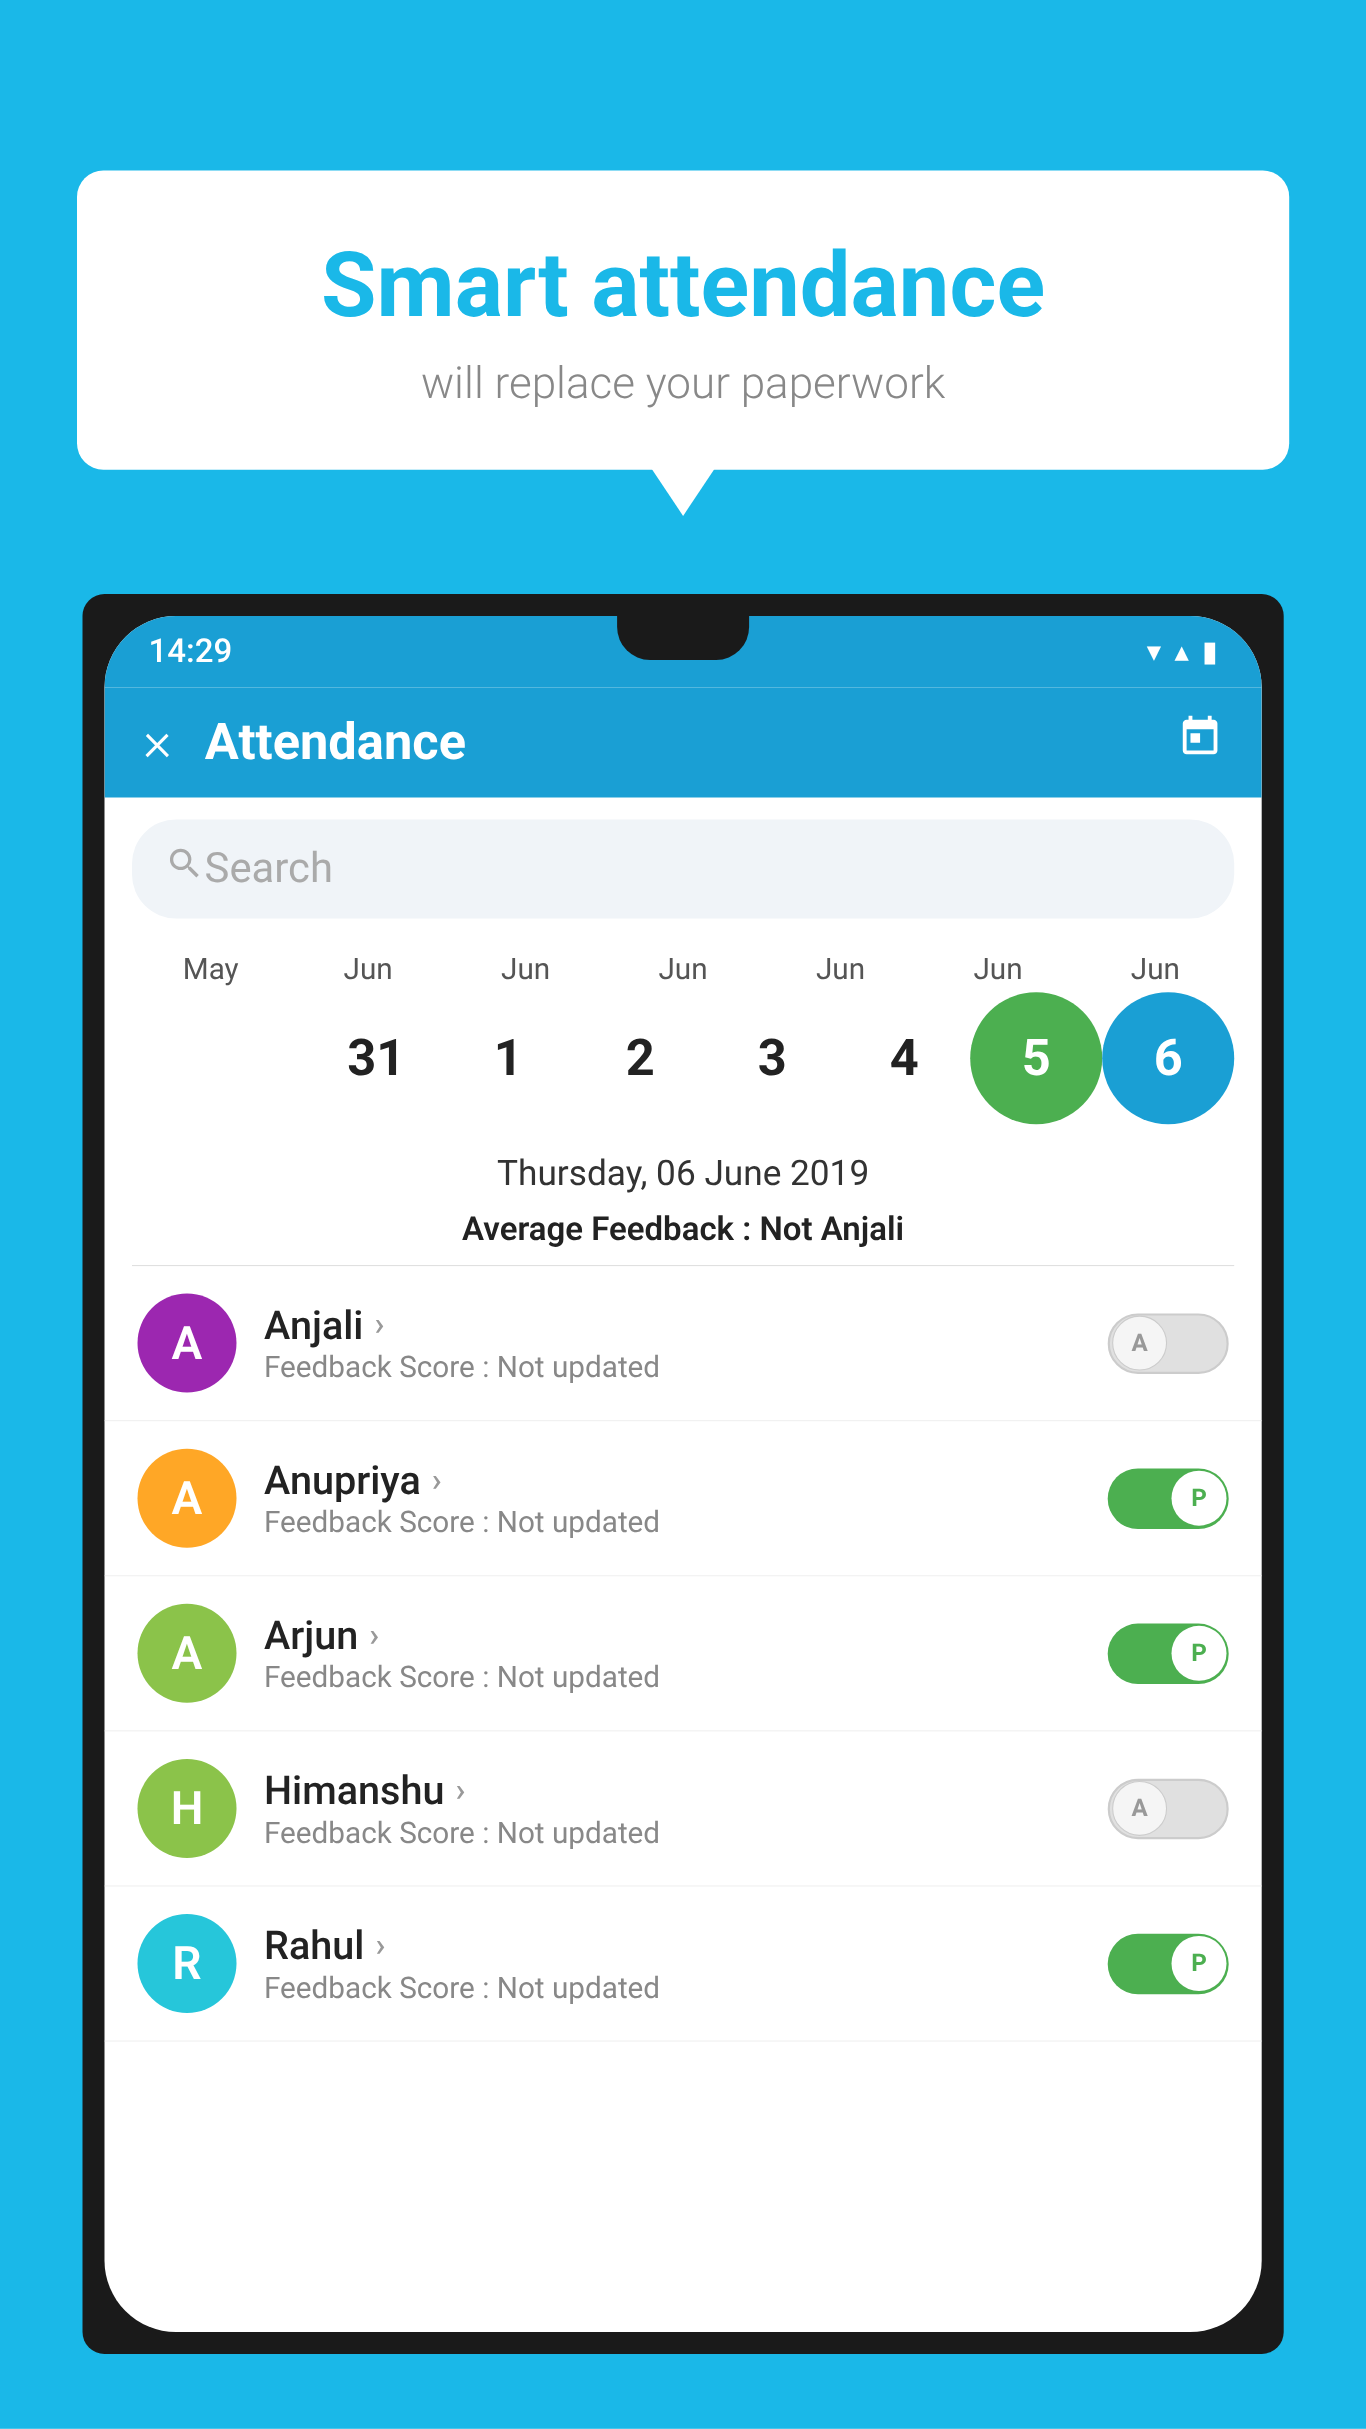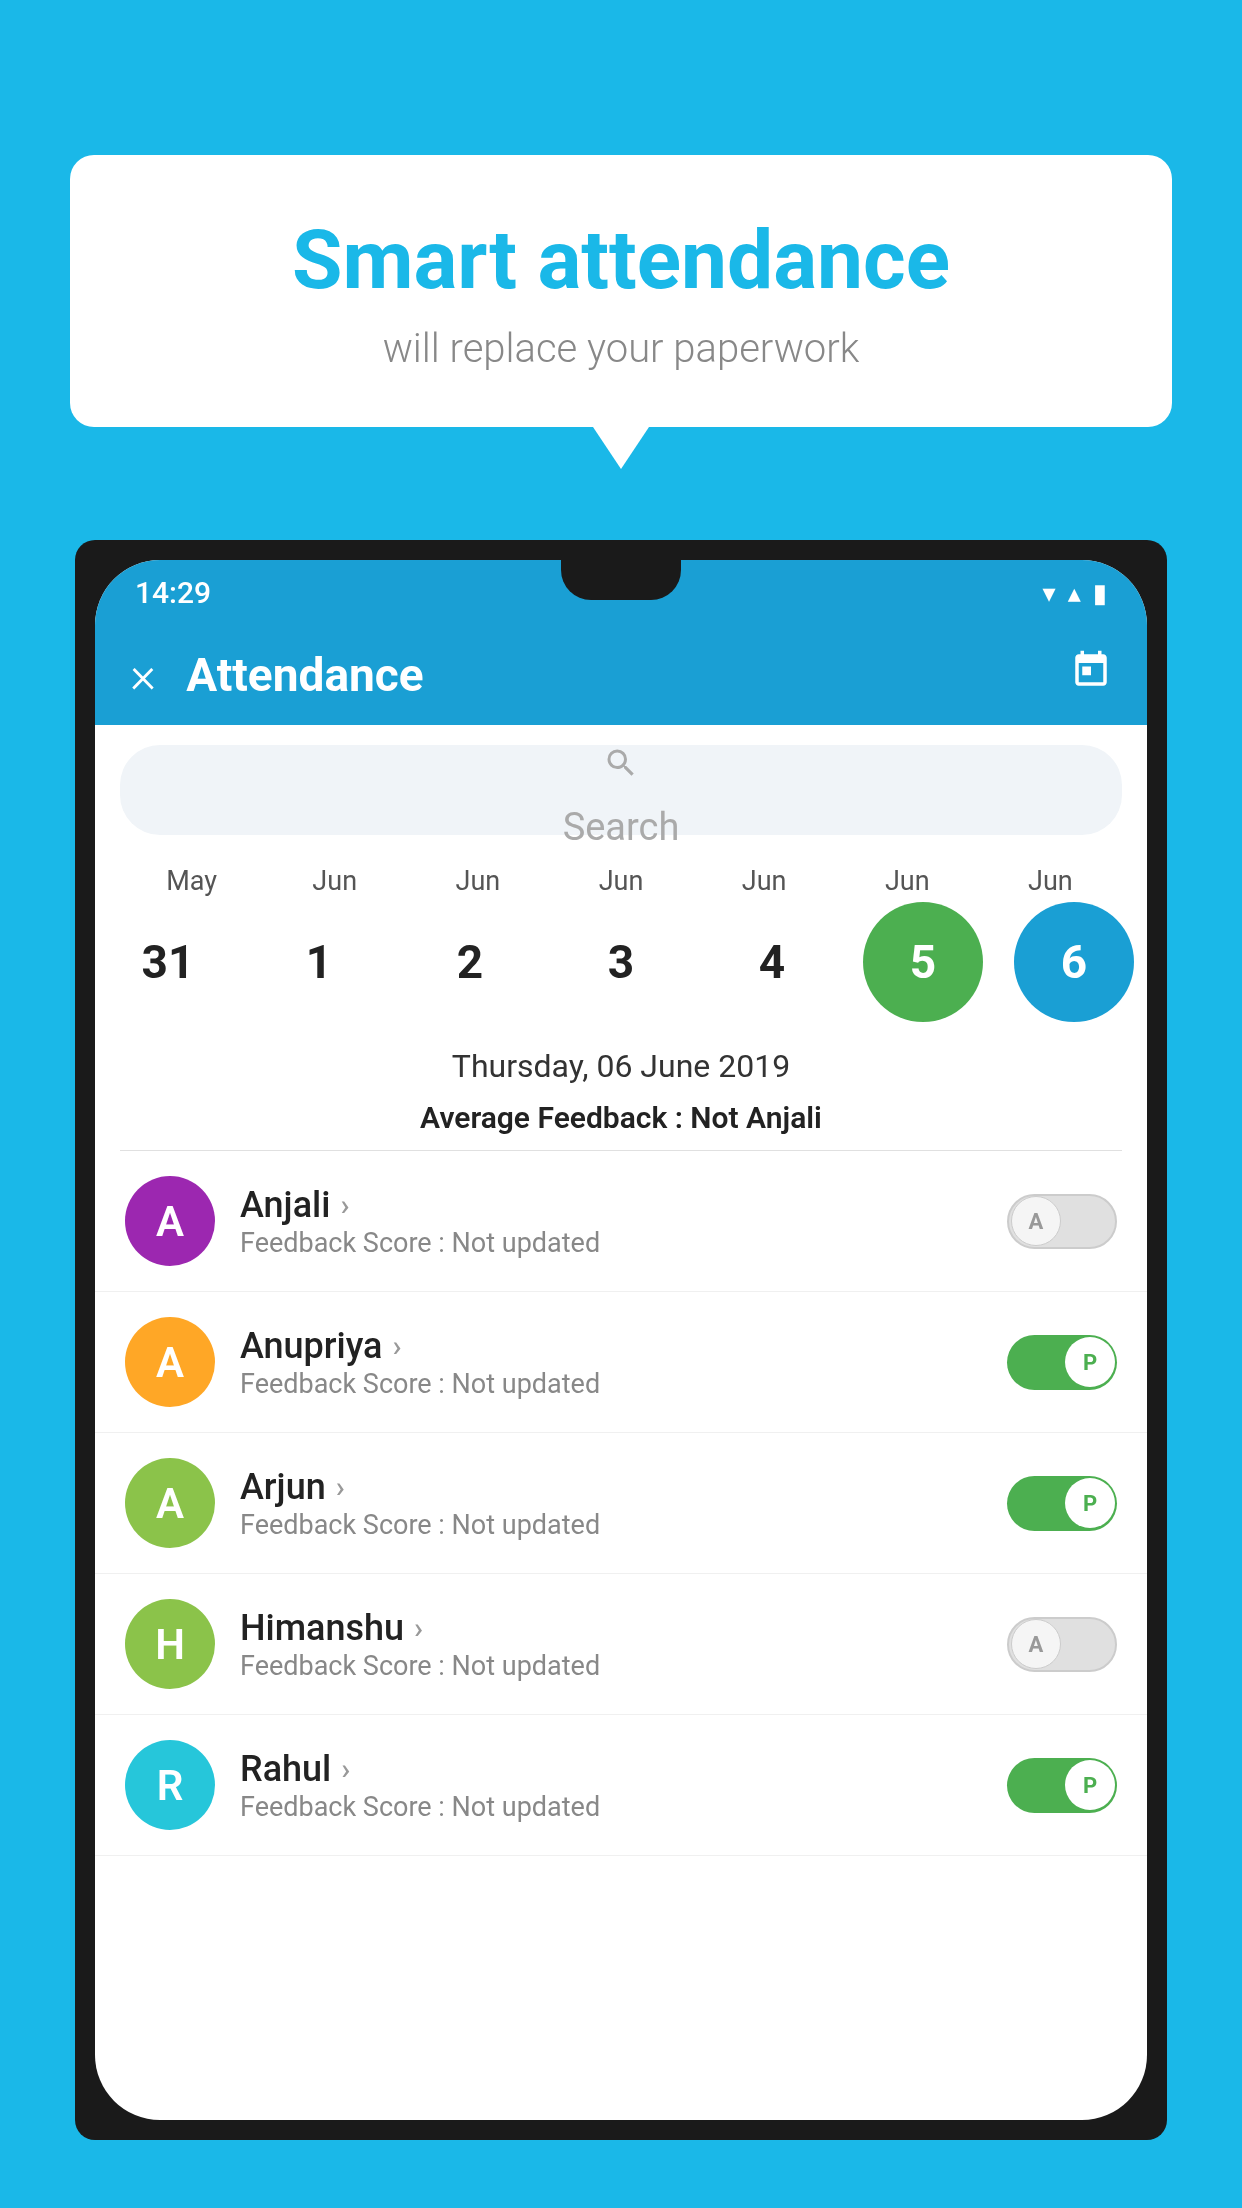--- a/index.html
+++ b/index.html
@@ -156,22 +156,20 @@
 
     
     .search-bar {
       background: #f0f4f8;
       margin: 20px 25px;
       border-radius: 40px;
       height: 90px;
       display: flex;
       align-items: center;
       padding: 0 30px;
-      gap: 15px;
-      flex-direction: column;
     }
 
     .search-bar .search-icon {
       color: #aaa;
       font-size: 38px;
     }
 
     .search-bar .search-text {
       color: #aaa;
       font-size: 38px;
@@ -186,22 +184,22 @@
 
     .calendar-row .month-label {
       font-size: 27px;
       color: #555;
       text-align: center;
       width: 120px;
     }
 
     .date-row {
       display: flex;
-      padding: 5px 13px 15px;
-      justify-content: space-between;
+      padding: 5px 25px 15px;
+      justify-content: flex-end;
     }
 
     .date-item {
       width: 120px;
       height: 120px;
       display: flex;
       align-items: center;
       justify-content: center;
       border-radius: 60px;
       font-size: 46px;

